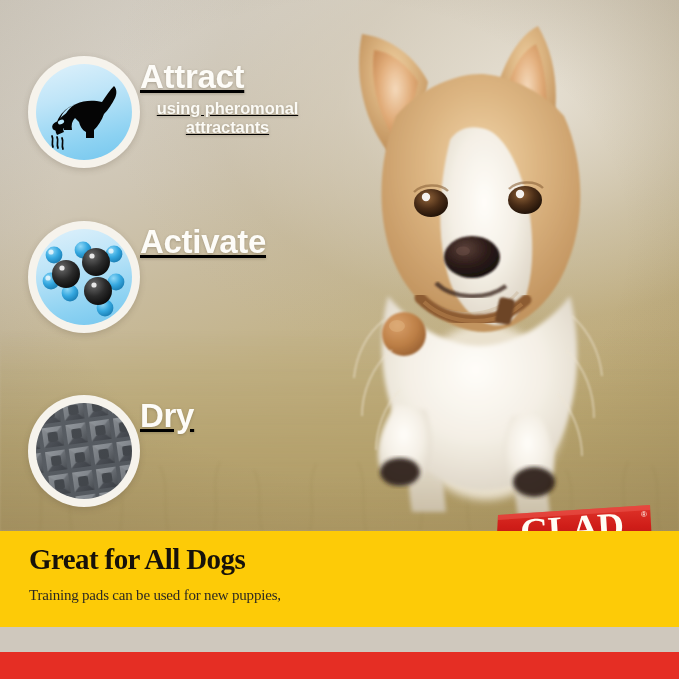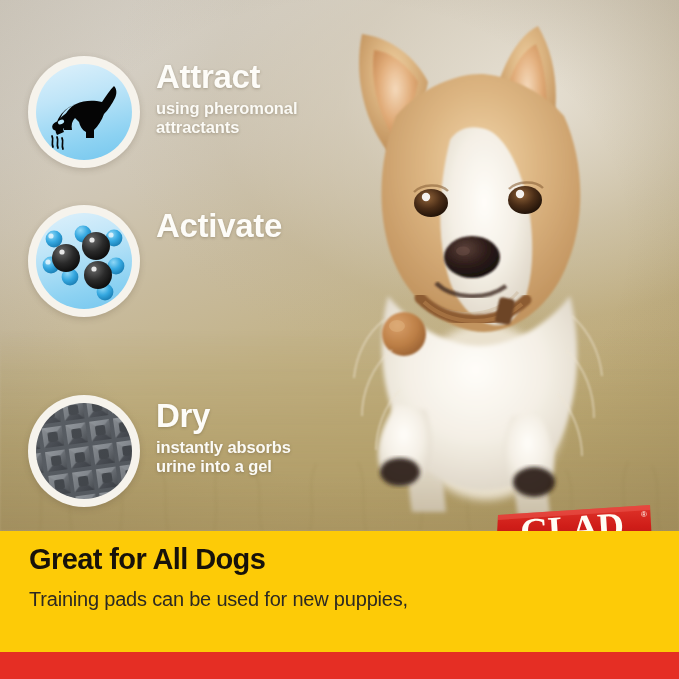--- a/index.html
+++ b/index.html
@@ -65,21 +65,21 @@
   }
   .dog-svg { display: block; }
 
   
   .feature {
     position: absolute;
     display: flex;
     align-items: flex-start;
   }
   .feature-1 { left: 28px; top: 56px; }
-  .feature-2 { left: 28px; top: 205px; }
+  .feature-2 { left: 28px; top: 221px; }
   .feature-3 { left: 28px; top: 395px; }
 
   .badge {
     position: relative;
     width: 112px;
     height: 112px;
     border-radius: 50%;
     background: #f6f3ec;
     box-shadow: 0 2px 6px rgba(80,70,50,0.22);
     flex: 0 0 auto;
@@ -90,40 +90,41 @@
     left: 8px; top: 8px;
     width: 96px; height: 96px;
     border-radius: 50%;
     overflow: hidden;
   }
   .badge-blue .badge-inner {
     background: linear-gradient(165deg, #dff1fb 0%, #bfe5f8 35%, #8dd2f2 75%, #74c6ee 100%);
   }
 
   .feature-text {
-    margin-left: 16px;
     padding-top: 4px;
+    text-decoration: underline;
   }
   .feature-title {
     font-size: 33px;
     font-weight: bold;
     color: #fdfcf8;
     line-height: 1.0;
     letter-spacing: -0.3px;
     text-shadow: 0 1px 3px rgba(90,78,55,0.35);
   }
   .feature-desc {
     margin-top: 6px;
     font-size: 16.5px;
     font-weight: bold;
     color: #fbfaf5;
     line-height: 1.18;
     letter-spacing: -0.1px;
     text-shadow: 0 1px 3px rgba(90,78,55,0.4);
     max-width: 175px;
+    text-align: center;
   }
 
   
   .logo {
     position: absolute;
     left: 494px; top: 503px;
     width: 170px; height: 92px;
   }
   .logo-banner {
     position: absolute;
@@ -147,35 +148,36 @@
     font-size: 21px;
     font-weight: bold;
     color: #a8231d;
     letter-spacing: 0.4px;
   }
 
   
   .yellow-band {
     position: absolute;
     left: 0; top: 531px;
-    width: 679px; height: 121px;
+    width: 679px; height: 96px;
     background: #fdcb07;
+    font-family: Liberation Serif, serif;
   }
   .band-head {
     position: absolute;
     left: 29px; top: 12px;
     font-size: 29px;
     font-weight: bold;
     color: #17120a;
     letter-spacing: -0.6px;
   }
   .band-sub {
     position: absolute;
     left: 29px; top: 55px;
-    font-size: 20px;
+    font-size: 15px;
     font-weight: normal;
     color: #2d2a22;
     line-height: 1.33;
     letter-spacing: -0.2px;
   }
   .red-band {
     position: absolute;
     left: 0; top: 652px;
     width: 679px; height: 27px;
     background: #e52e24;
@@ -421,21 +423,20 @@
             </pattern>
           </defs>
           <rect x="-6" y="-6" width="108" height="108" fill="url(#quiltPat)"></rect>
           <circle cx="48" cy="48" r="48" fill="none" stroke="#000000" stroke-width="0"></circle>
           <rect x="-6" y="-6" width="108" height="108" fill="url(#quiltCell)" opacity="0.12"></rect>
         </svg>
       </div>
     </div>
     <div class="feature-text">
       <div class="feature-title">Dry</div>
-      <div class="feature-desc">instantly absorbs urine into a gel</div>
     </div>
   </div>
 
   <div class="logo">
     <svg class="logo-banner" width="160" height="52" viewBox="0 0 160 52">
       <defs>
         <linearGradient id="redG" x1="0" y1="0" x2="0" y2="1">
           <stop offset="0%" stop-color="#e0352b"></stop>
           <stop offset="45%" stop-color="#cf1d18"></stop>
           <stop offset="100%" stop-color="#a8120f"></stop>

